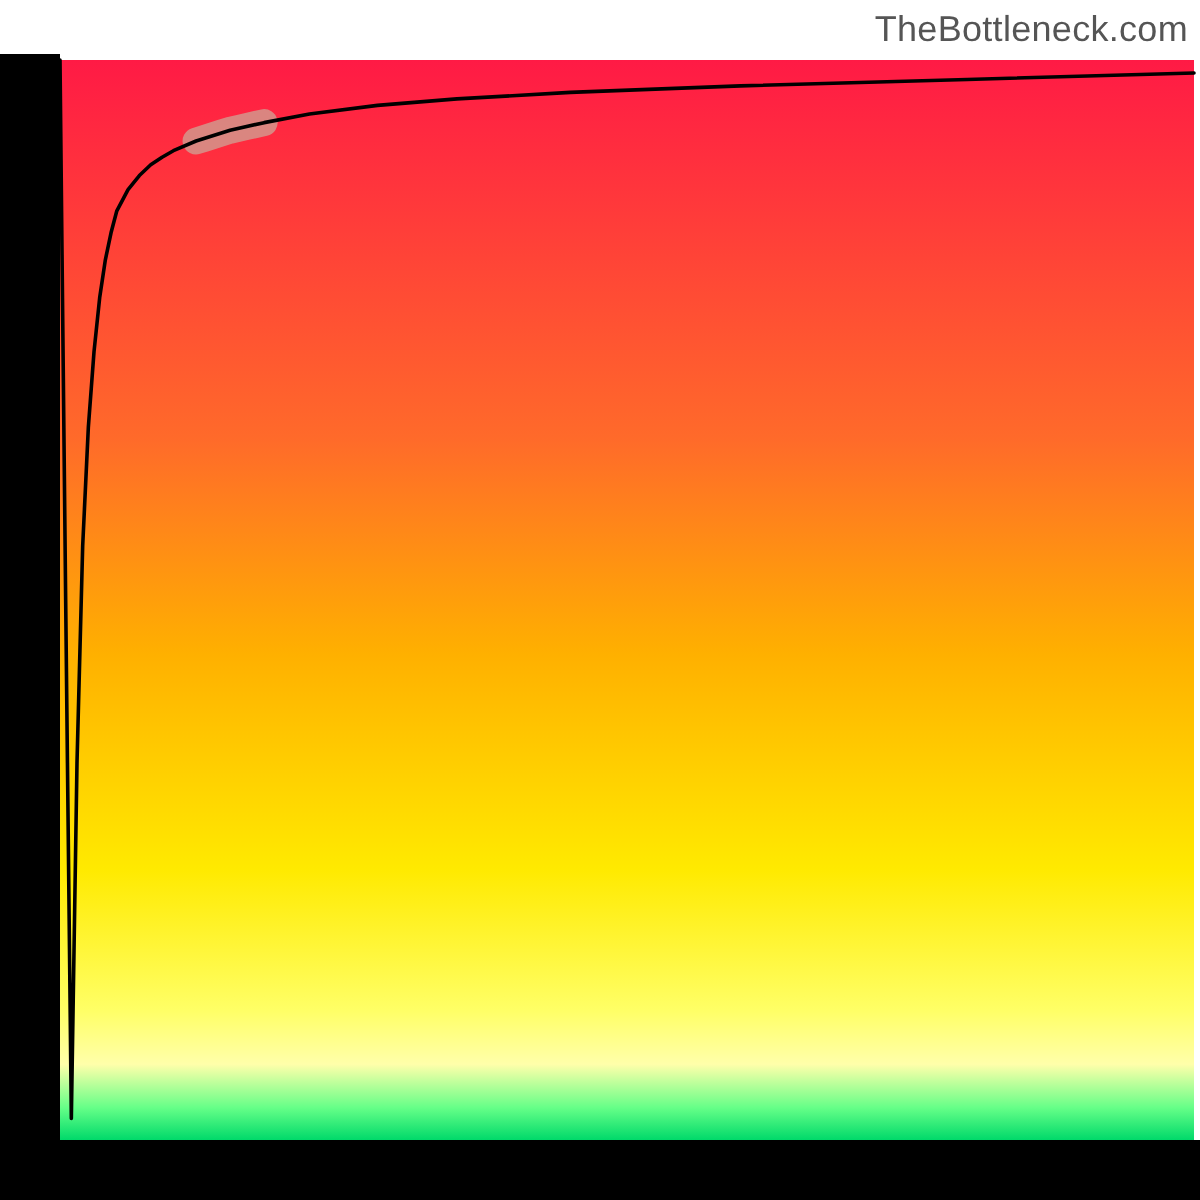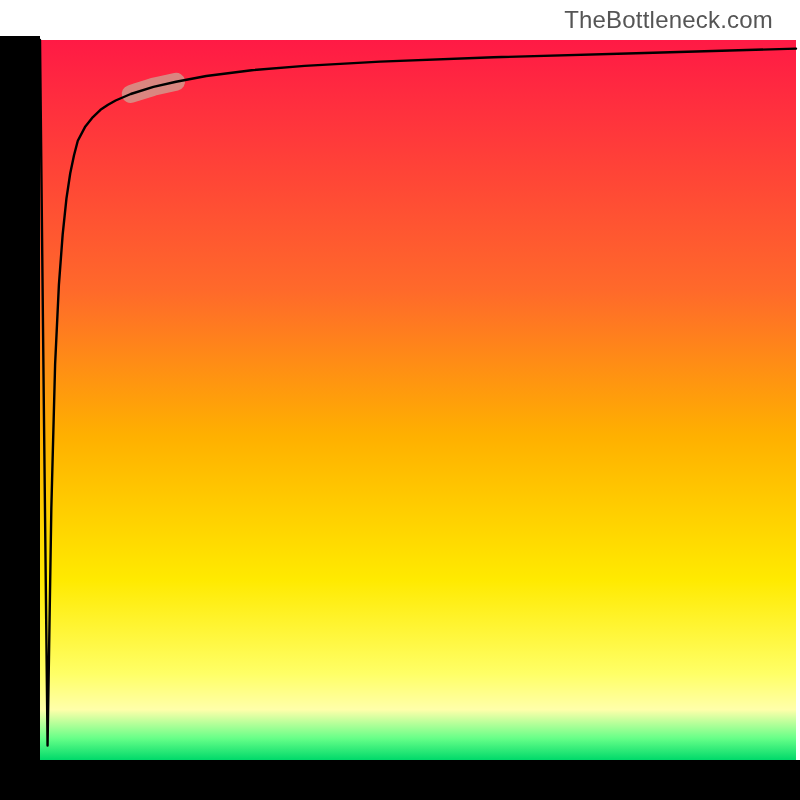--- a/index.html
+++ b/index.html
@@ -12,21 +12,21 @@
     font-family: Arial, Helvetica, sans-serif;
   }
   .frame {
     position: relative;
     width: 800px;
     height: 800px;
   }
   .watermark {
     position: absolute;
     top: 6px;
-    right: 27px;
+    right: 8px;
     color: #555;
     font-size: 24px;
     font-weight: 500;
     letter-spacing: 0.2px;
     user-select: none;
   }
   svg.chart {
     position: absolute;
     left: 0;
     top: 0;

